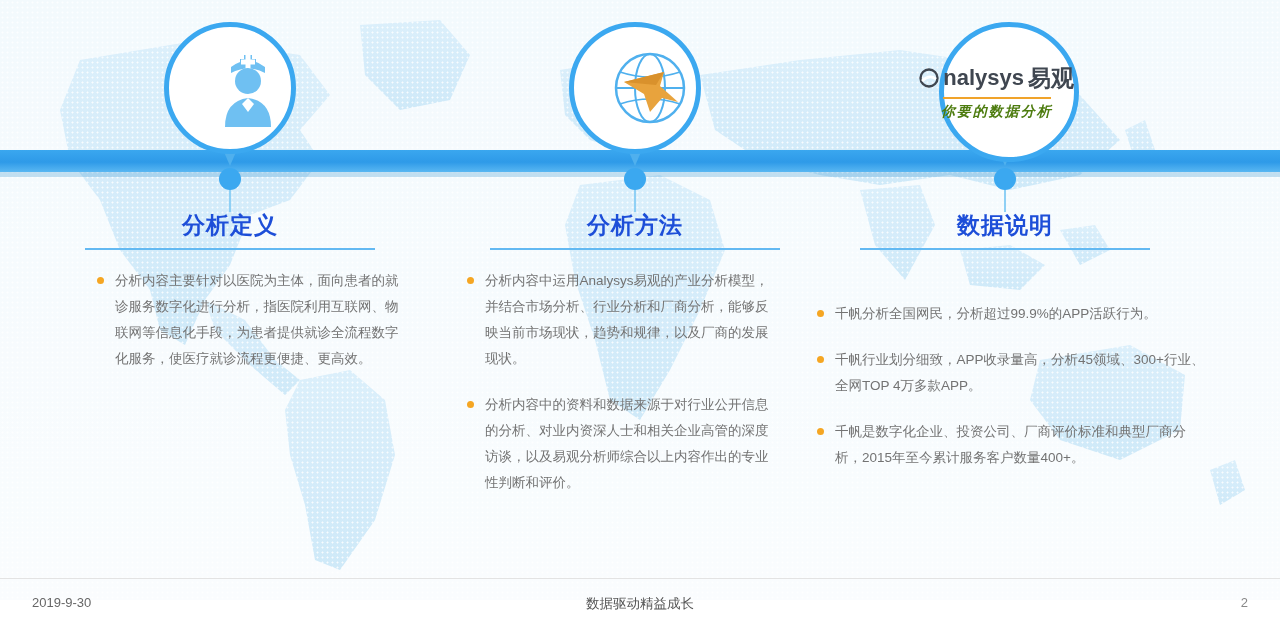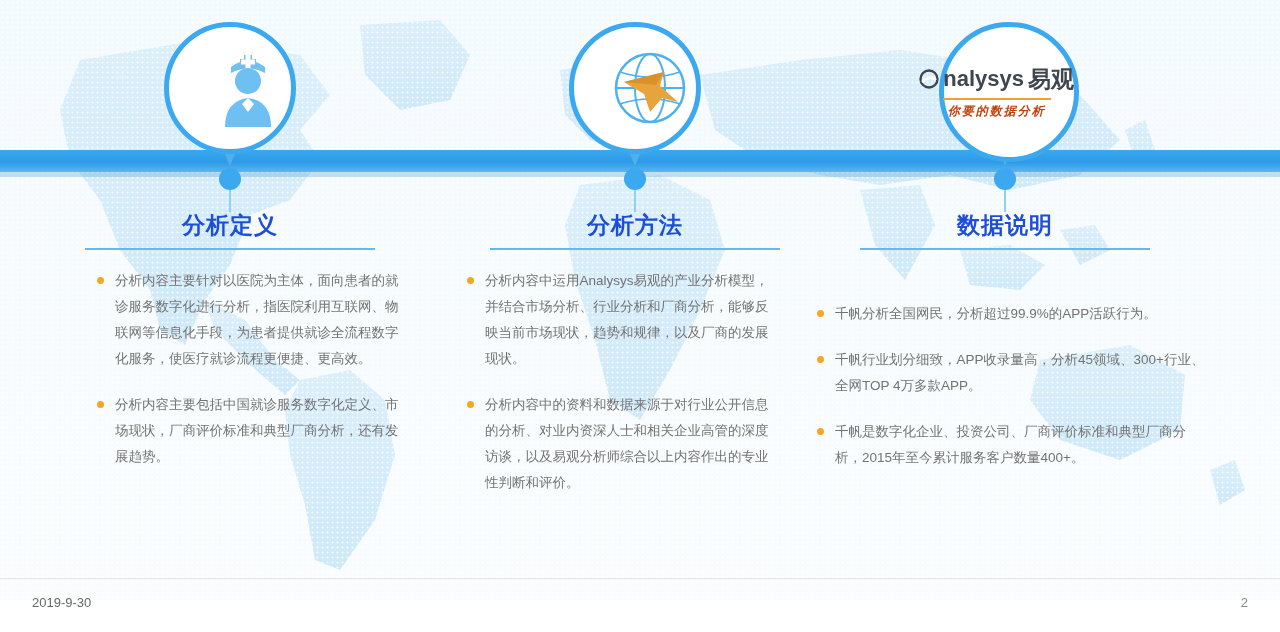--- a/index.html
+++ b/index.html
@@ -220,22 +220,22 @@
     color: #3f4650;
     font-weight: bold;
   }
   .logo-rule {
     width: 108px;
     height: 2px;
     background: #f0a32a;
     margin: 7px auto 5px auto;
   }
   .logo-sub {
-    font-size: 12px;
-    color: #c2410c;
+    font-size: 14px;
+    color: #4d7c0f;
     letter-spacing: 2px;
     font-style: italic;
     font-weight: bold;
   }
 </style>
 </head>
 <body>
 
 <div id="slide">
 
@@ -302,21 +302,20 @@
 
           <path d="M20,82 q0,-26 23,-29 q23,3 23,29 Z" fill="#6fc0f2"></path>
           <path d="M43,53 l-6,6 l6,8 l6,-8 Z" fill="#ffffff"></path>
         </svg>
       </div>
     </div>
     <div class="heading">分析定义</div>
     <div class="heading-rule" style="left:45px;"></div>
     <div class="bullets" style="left:55px;">
       <div class="bullet">分析内容主要针对以医院为主体，面向患者的就诊服务数字化进行分析，指医院利用互联网、物联网等信息化手段，为患者提供就诊全流程数字化服务，使医疗就诊流程更便捷、更高效。</div>
-      <div class="bullet">分析内容主要包括中国就诊服务数字化定义、市场现状，厂商评价标准和典型厂商分析，还有发展趋势。</div>
     </div>
   </div>
 
   <div class="column" id="col-2">
     <div class="pin" style="left:190px;"></div>
     <div class="pin-stem" style="left:190px;"></div>
     <div class="pin-dot" style="left:190px;"></div>
     <div class="circle-wrap" style="left:124px;">
       <div class="circle">
         <svg width="92" height="92" viewBox="0 0 92 92">
@@ -363,15 +362,16 @@
     <div class="heading-rule" style="left:45px;"></div>
     <div class="bullets" style="left:0px;width:390px;margin-top:33px;">
       <div class="bullet">千帆分析全国网民，分析超过99.9%的APP活跃行为。</div>
       <div class="bullet">千帆行业划分细致，APP收录量高，分析45领域、300+行业、全网TOP 4万多款APP。</div>
       <div class="bullet">千帆是数字化企业、投资公司、厂商评价标准和典型厂商分析，2015年至今累计服务客户数量400+。</div>
     </div>
   </div>
 
   <div id="footer-line"></div>
   <div id="footer-date">2019-9-30</div>
+  <div id="footer-center">数据驱动精益成长</div>
   <div id="footer-page">2</div>
 
 </div>
 
 </body></html>

